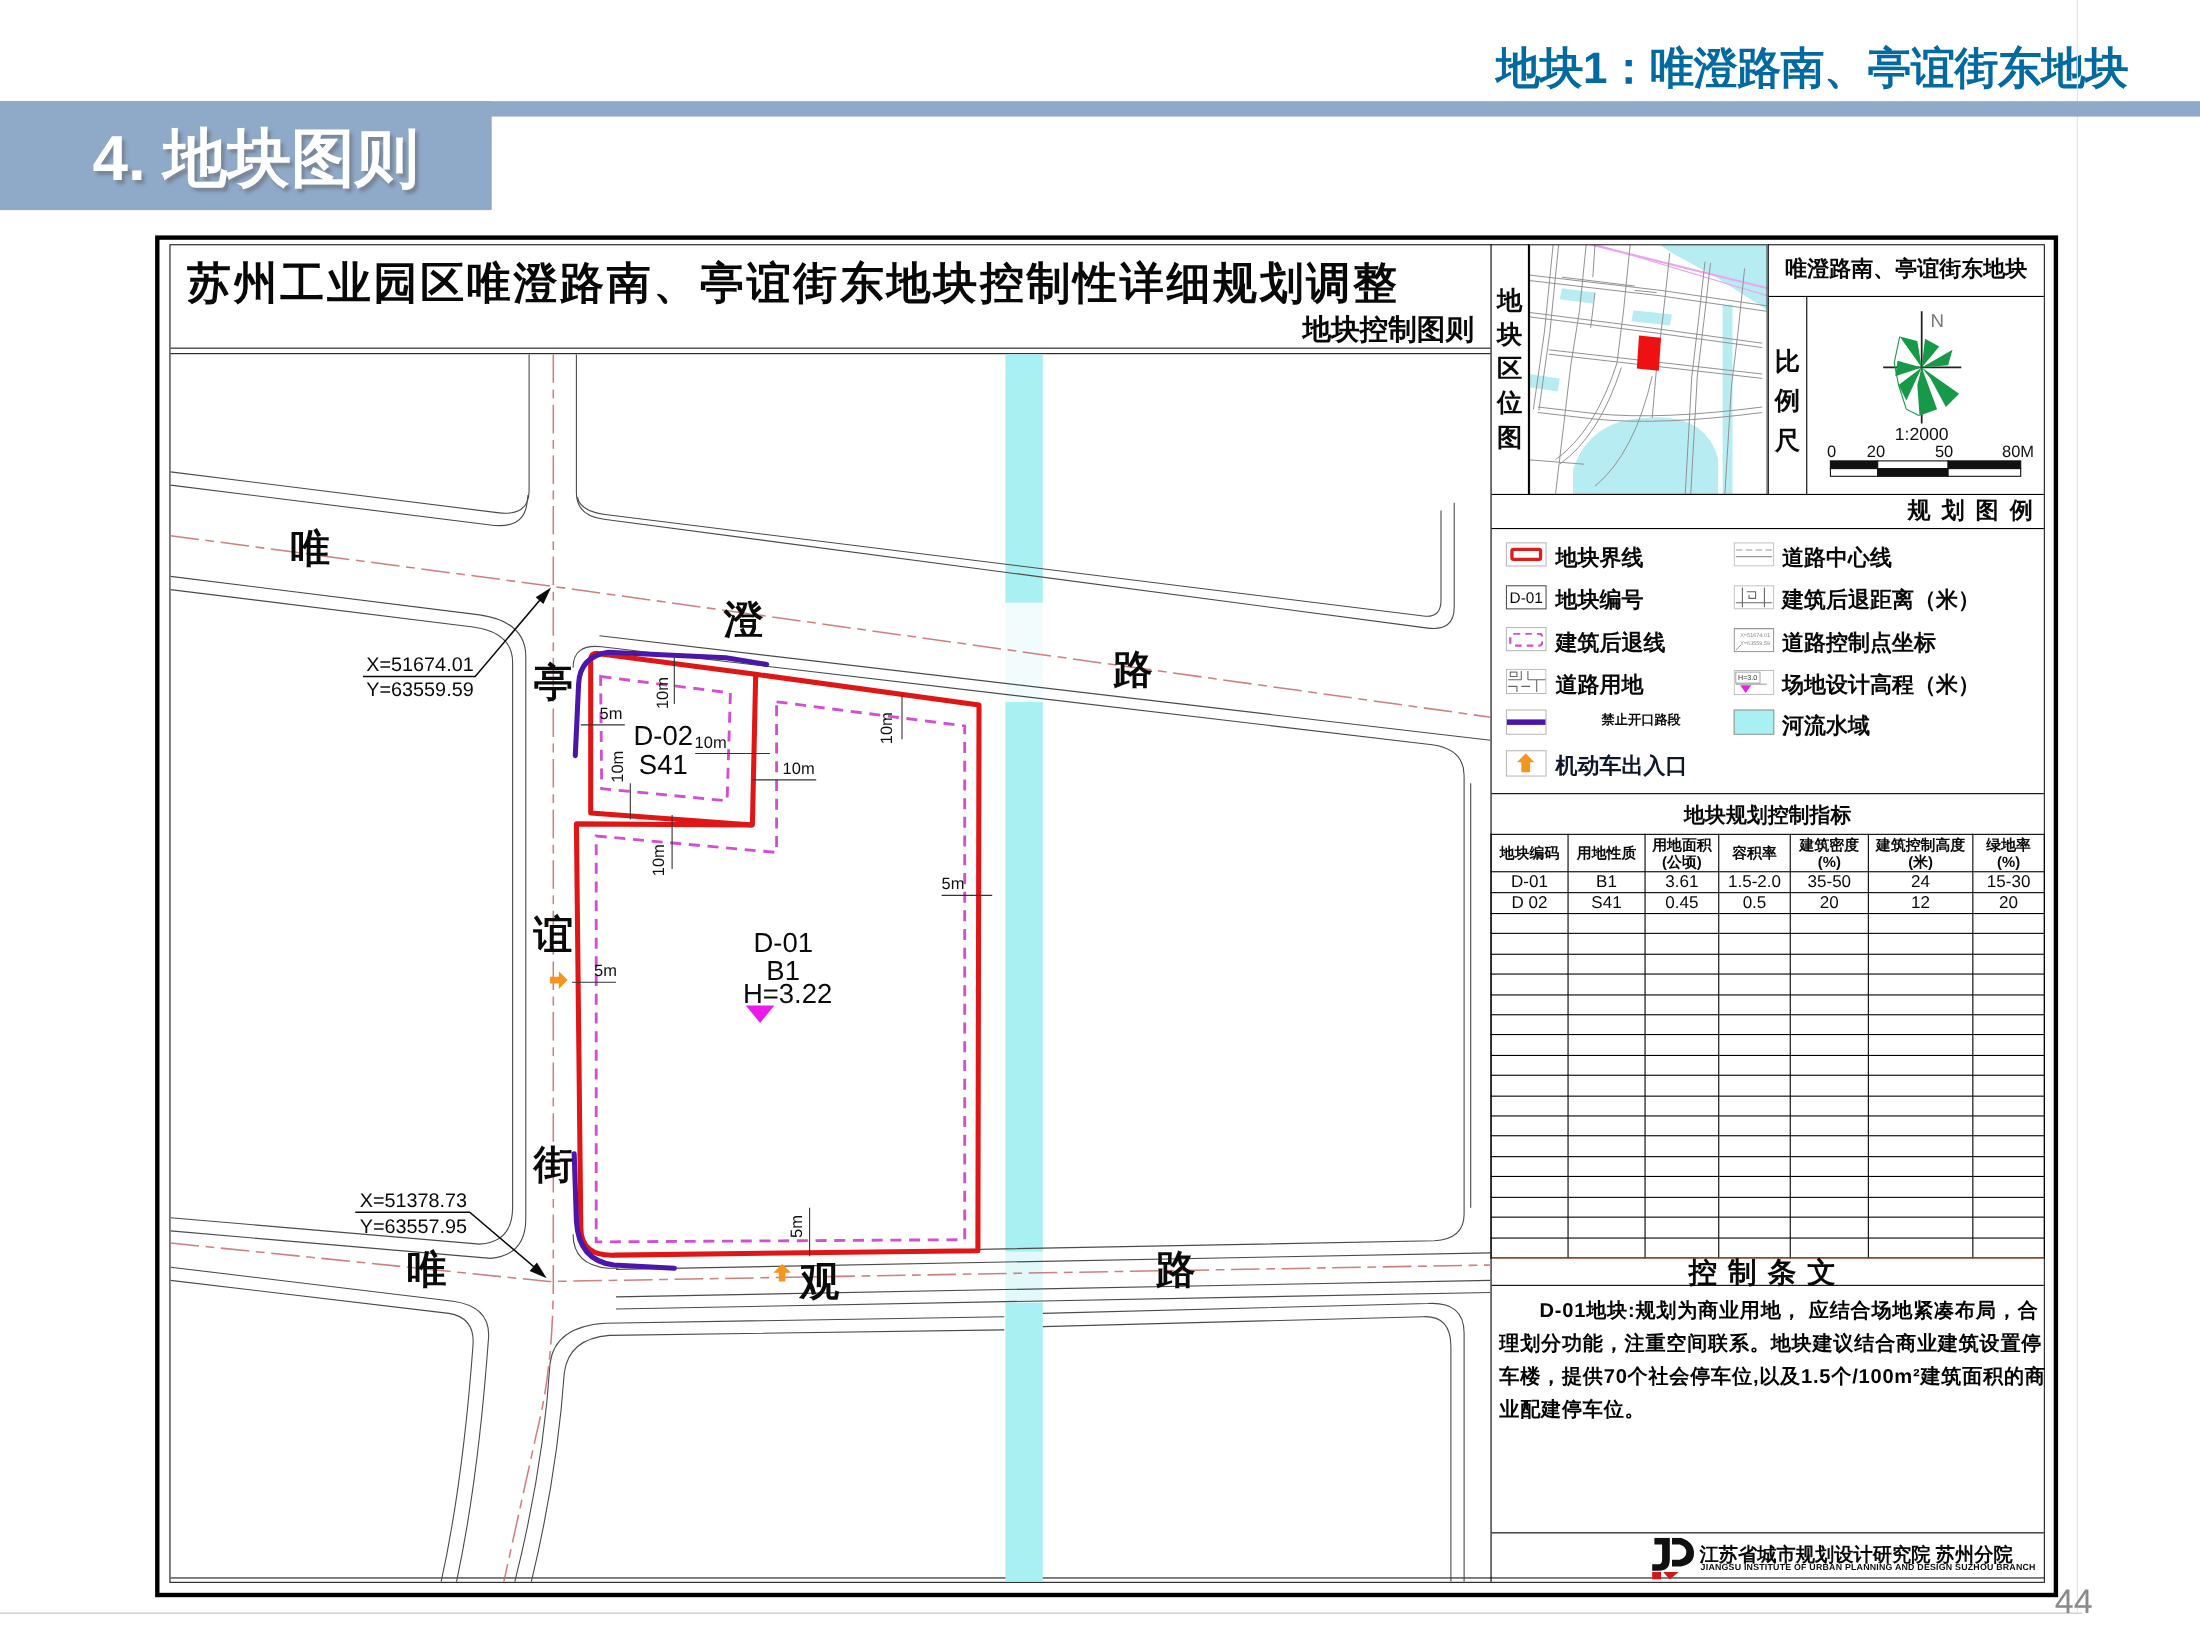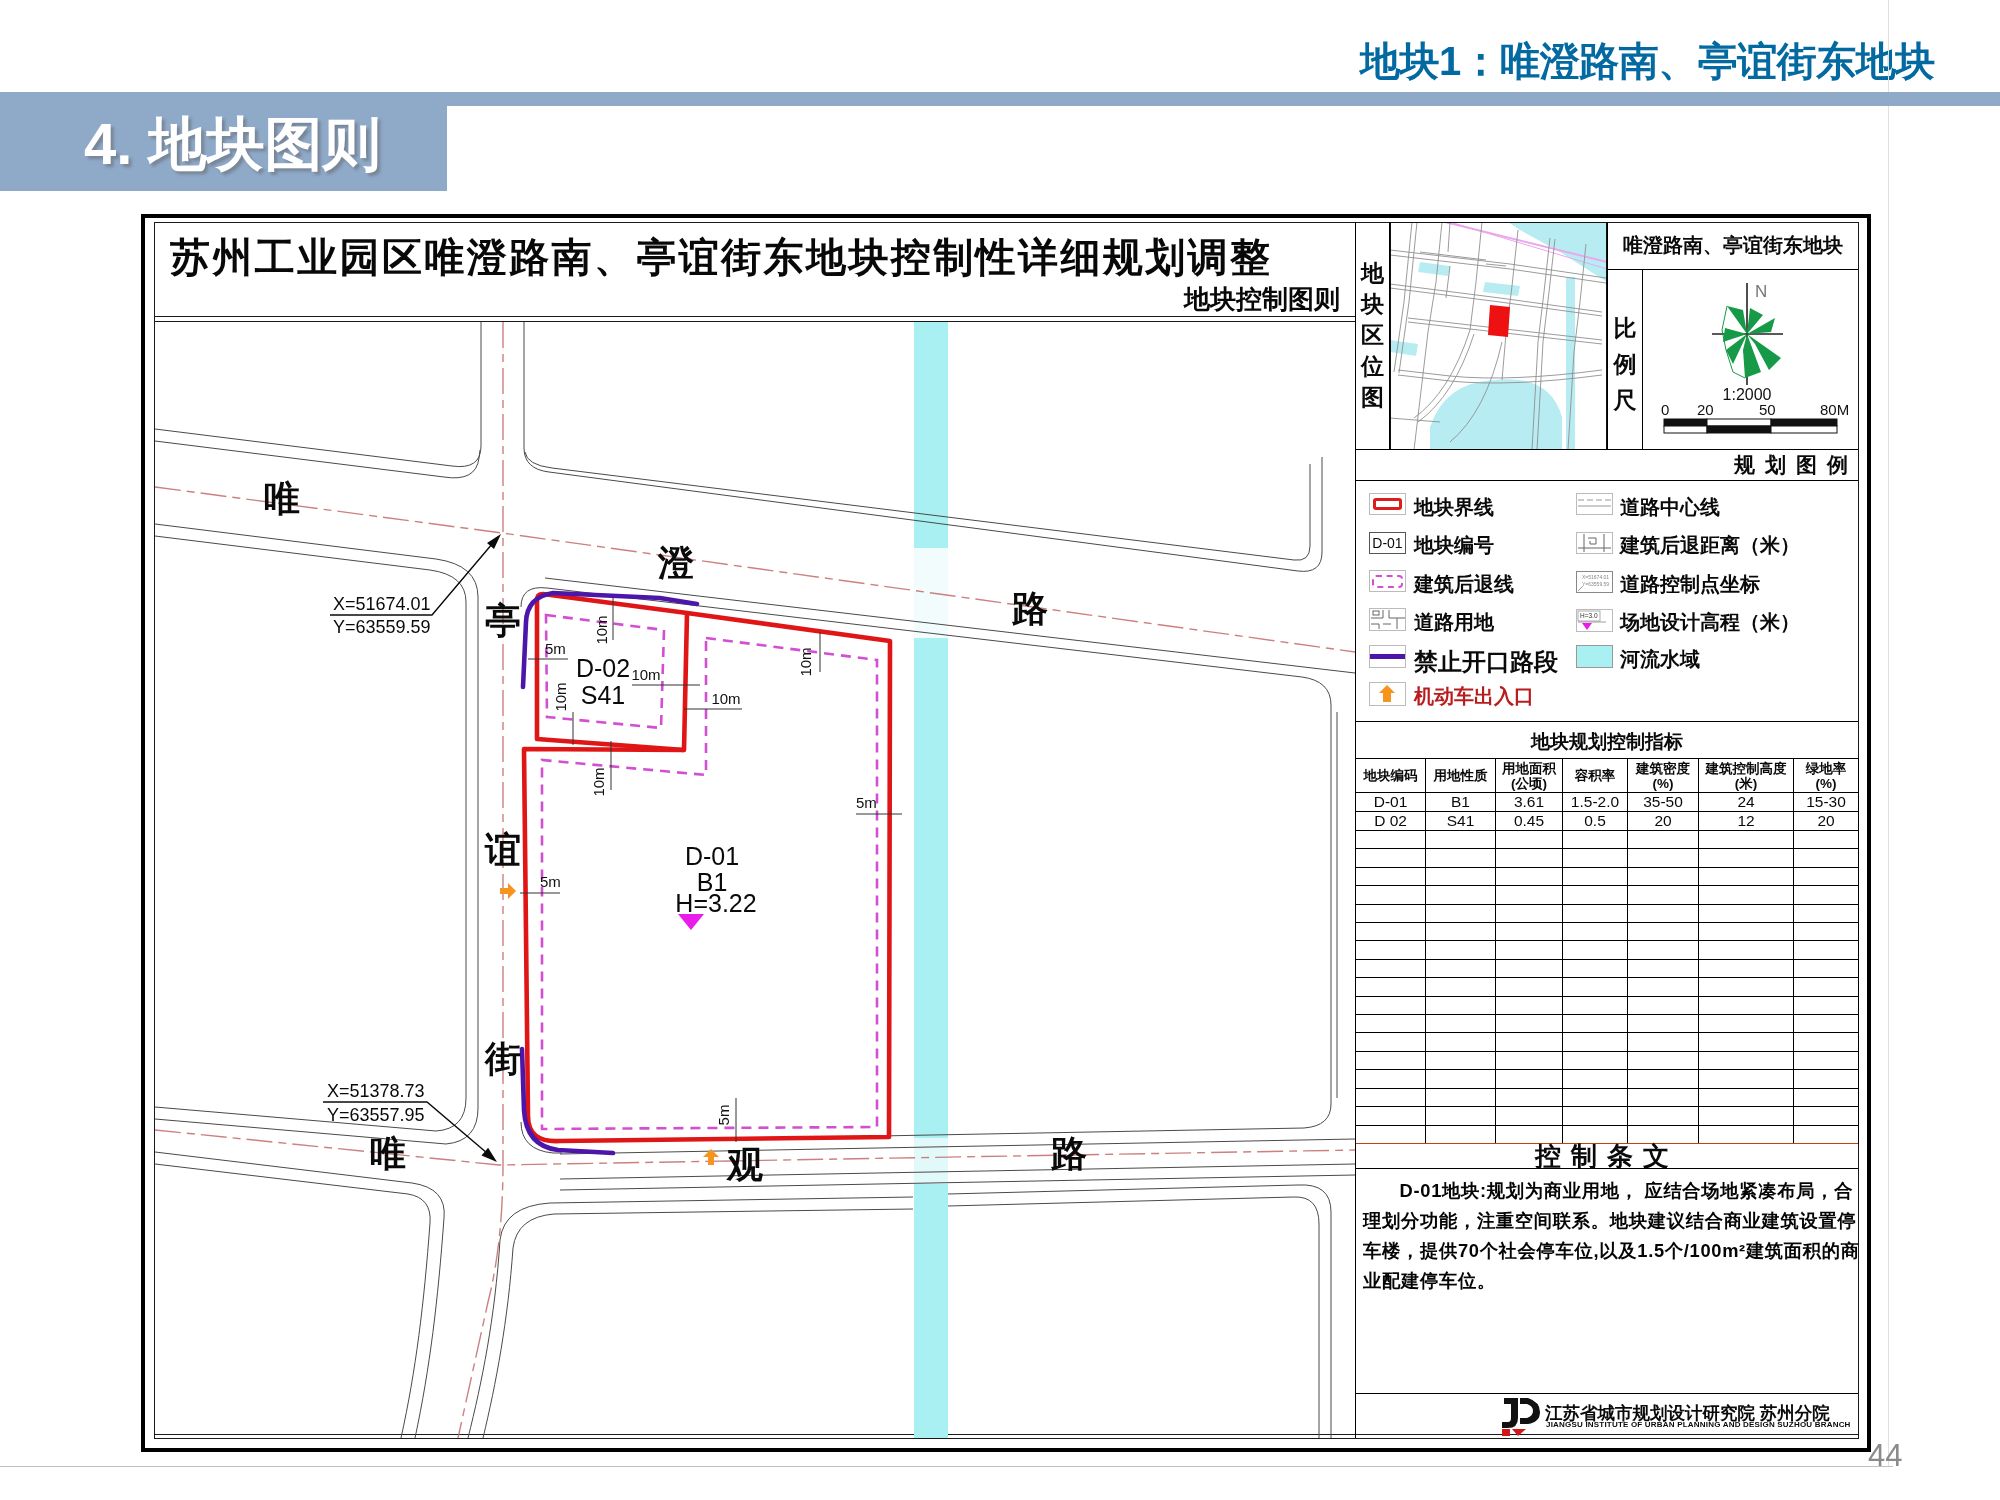--- a/index.html
+++ b/index.html
@@ -279,22 +279,22 @@
 <div class="abs" style="left:1369px;top:682px;width:37px;height:24px;border:1px solid #bbb;box-sizing:border-box;">
 <svg width="35" height="22" viewBox="0 0 35 22">
   <polygon points="9,10 17,2 25,10 21,10 21,19 13,19 13,10" fill="#f5941e"></polygon>
 </svg>
 </div>
 
 <div class="abs" style="left:1414px;top:494px;font-size:20px;font-weight:bold;color:#0a0a0a;">地块界线</div>
 <div class="abs" style="left:1414px;top:532px;font-size:20px;font-weight:bold;color:#0a0a0a;">地块编号</div>
 <div class="abs" style="left:1414px;top:571px;font-size:20px;font-weight:bold;color:#0a0a0a;">建筑后退线</div>
 <div class="abs" style="left:1414px;top:609px;font-size:20px;font-weight:bold;color:#0a0a0a;">道路用地</div>
-<div class="abs" style="left:1414px;top:646px;font-size:24px;font-weight:bold;color:#0a0a0a;">禁止开口路段</div>
-<div class="abs" style="left:1414px;top:683px;font-size:20px;font-weight:bold;color:#b91c1c;">机动车出入口</div>
+<div class="abs" style="left:1456px;top:646px;font-size:12px;font-weight:bold;color:#0a0a0a;">禁止开口路段</div>
+<div class="abs" style="left:1414px;top:683px;font-size:20px;font-weight:bold;color:#0f172a;">机动车出入口</div>
 
 <div class="abs" style="left:1576px;top:493px;width:37px;height:22px;">
 <svg width="37" height="22" viewBox="0 0 37 22">
   <rect x="0.5" y="0.5" width="36" height="21" fill="none" stroke="#bbb"></rect>
   <path d="M2,7 L35,7" stroke="#999" stroke-width="1" stroke-dasharray="6 3"></path>
   <path d="M2,13 L35,13" stroke="#999" stroke-width="1"></path>
 </svg>
 </div>
 <div class="abs" style="left:1576px;top:532px;width:37px;height:22px;">
 <svg width="37" height="22" viewBox="0 0 37 22">

